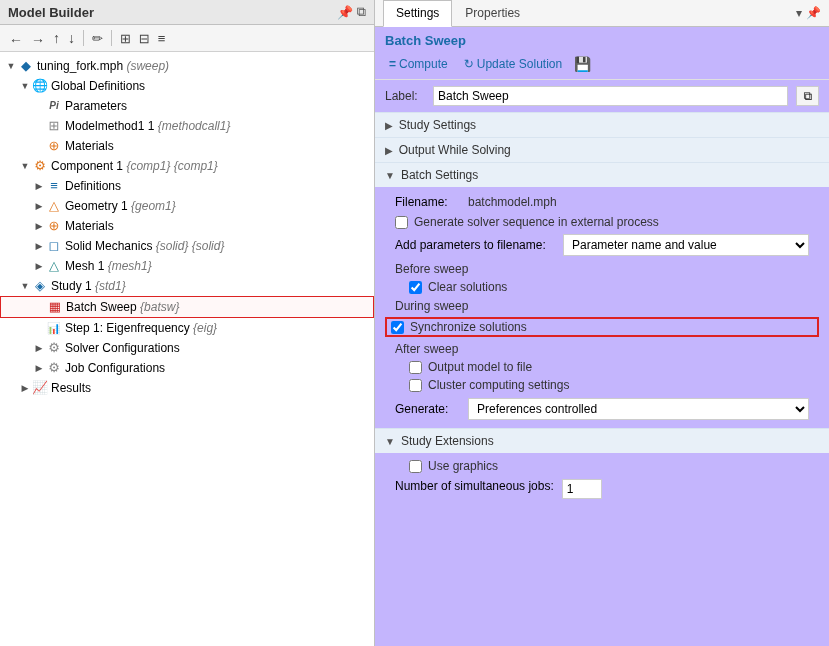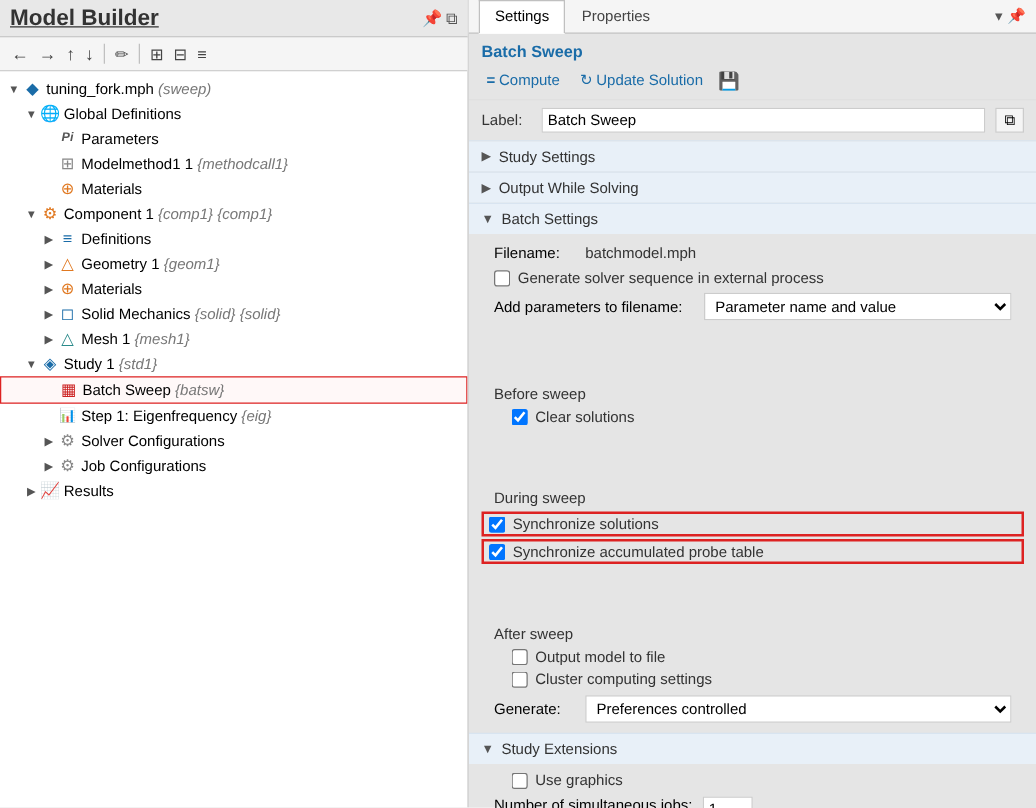--- a/index.html
+++ b/index.html
@@ -3,37 +3,37 @@
   <meta charset="utf-8">
   <style>
     * { box-sizing: border-box; margin: 0; padding: 0; font-family: 'Segoe UI', Arial, sans-serif; font-size: 12px; }
     body { background: #f0f0f0; width: 829px; height: 646px; overflow: hidden; display: flex; flex-direction: column; }
 
     .app-container { display: flex; flex-direction: row; width: 829px; height: 646px; background: #fff; }
 
     
     .left-panel { width: 375px; min-width: 375px; border-right: 1px solid #c0c0c0; display: flex; flex-direction: column; background: #fff; }
     .left-header { background: #e8e8e8; padding: 4px 8px; border-bottom: 1px solid #c0c0c0; display: flex; align-items: center; justify-content: space-between; }
-    .left-header-title { font-size: 18px; font-weight: bold; color: #333; text-decoration: underline; }
+    .left-header-title { font-size: 13px; font-weight: bold; color: #333; }
     .left-header-icons { display: flex; gap: 3px; align-items: center; color: #666; }
     .left-toolbar { background: #f5f5f5; border-bottom: 1px solid #d0d0d0; padding: 3px 6px; display: flex; gap: 2px; align-items: center; }
     .toolbar-btn { background: none; border: none; cursor: pointer; padding: 2px 3px; color: #444; font-size: 14px; display: flex; align-items: center; }
     .toolbar-sep { width: 1px; height: 16px; background: #c0c0c0; margin: 0 3px; }
 
     
     .tree-container { flex: 1; overflow-y: auto; padding: 4px 0; }
     .tree-item { display: flex; align-items: center; padding: 2px 0; cursor: pointer; white-space: nowrap; }
     .tree-indent { display: inline-block; }
     .tree-arrow { display: inline-block; width: 14px; text-align: center; font-size: 9px; color: #555; cursor: pointer; }
     .tree-icon { display: inline-block; width: 16px; height: 16px; margin-right: 3px; text-align: center; line-height: 16px; font-size: 13px; }
     .item-label { color: #000; font-size: 12px; }
     .item-label .muted { color: #777; font-style: italic; }
 
     
-    .right-panel { flex: 1; display: flex; flex-direction: column; background: #e5e5e5; }
+    .right-panel { flex: 1; display: flex; flex-direction: column; background: #c4b5fd; }
     .right-tabs { display: flex; border-bottom: 1px solid #c0c0c0; background: #f5f5f5; align-items: center; justify-content: space-between; padding: 0 8px; }
     .tab-list { display: flex; }
     .tab { padding: 5px 12px; cursor: pointer; border: 1px solid transparent; font-size: 12px; color: #444; }
     .tab.active { background: #fff; border-color: #c0c0c0 #c0c0c0 #fff #c0c0c0; color: #000; margin-bottom: -1px; }
     .tab-icons { display: flex; gap: 4px; color: #555; font-size: 14px; }
 
     .settings-content { flex: 1; overflow-y: auto; padding: 0; }
     
     .section-header-blue { color: #1a6ca8; font-size: 13px; font-weight: bold; padding: 6px 10px 4px; }
     .action-bar { display: flex; align-items: center; gap: 8px; padding: 3px 10px 6px; border-bottom: 1px solid #e0e0e0; }
@@ -50,21 +50,21 @@
     .collapsible-body { padding: 4px 10px 4px; }
 
     .form-row { display: flex; align-items: center; padding: 3px 10px; gap: 6px; }
     .form-select { border: 1px solid #ccc; padding: 2px 4px; font-size: 12px; flex: 1; background: #fff; }
     .form-select-wide { width: 220px; }
 
     .checkbox-row { display: flex; align-items: center; padding: 2px 10px 2px 24px; gap: 6px; }
     .checkbox-row input[type=checkbox] { margin: 0; }
     .checkbox-label { color: #333; font-size: 12px; }
 
-    .subsection-label { padding: 3px 10px 2px 10px; color: #333; font-size: 12px; font-weight: 500; margin-top: 46px; }
+    .subsection-label { padding: 3px 10px 2px 10px; color: #333; font-size: 12px; font-weight: 500; }
 
     .number-input { width: 40px; border: 1px solid #ccc; padding: 2px 4px; font-size: 12px; }
 
     
     .icon-blue { color: #1a6ca8; }
     .icon-orange { color: #e07820; }
     .icon-gray { color: #888; }
     .icon-teal { color: #2a8a8a; }
 
     .form-row-filename { display: flex; align-items: center; padding: 3px 10px; gap: 6px; }
@@ -303,24 +303,20 @@
             <label class="checkbox-label" for="clearSolutions">Clear solutions</label>
           </div>
 
           <div class="subsection-label">During sweep</div>
 
           <div style="border: 2px solid #dd2222; margin: 2px 0; padding: 1px 4px; display:flex; align-items:center; gap:6px;">
             <input type="checkbox" id="syncSol" checked="" style="">
             <label class="checkbox-label" for="syncSol">Synchronize solutions</label>
           </div>
 
-          <div style="border: 2px solid #dd2222; margin: 2px 0; padding: 1px 4px; display:flex; align-items:center; gap:6px;">
-            <input type="checkbox" id="syncProbe" checked="" style="">
-            <label class="checkbox-label" for="syncProbe">Synchronize accumulated probe table</label>
-          </div>
 
           <div class="subsection-label">After sweep</div>
 
           <div class="checkbox-row">
             <input type="checkbox" id="outputModel" style="">
             <label class="checkbox-label" for="outputModel">Output model to file</label>
           </div>
 
           <div class="checkbox-row">
             <input type="checkbox" id="clusterComputing" style="">

